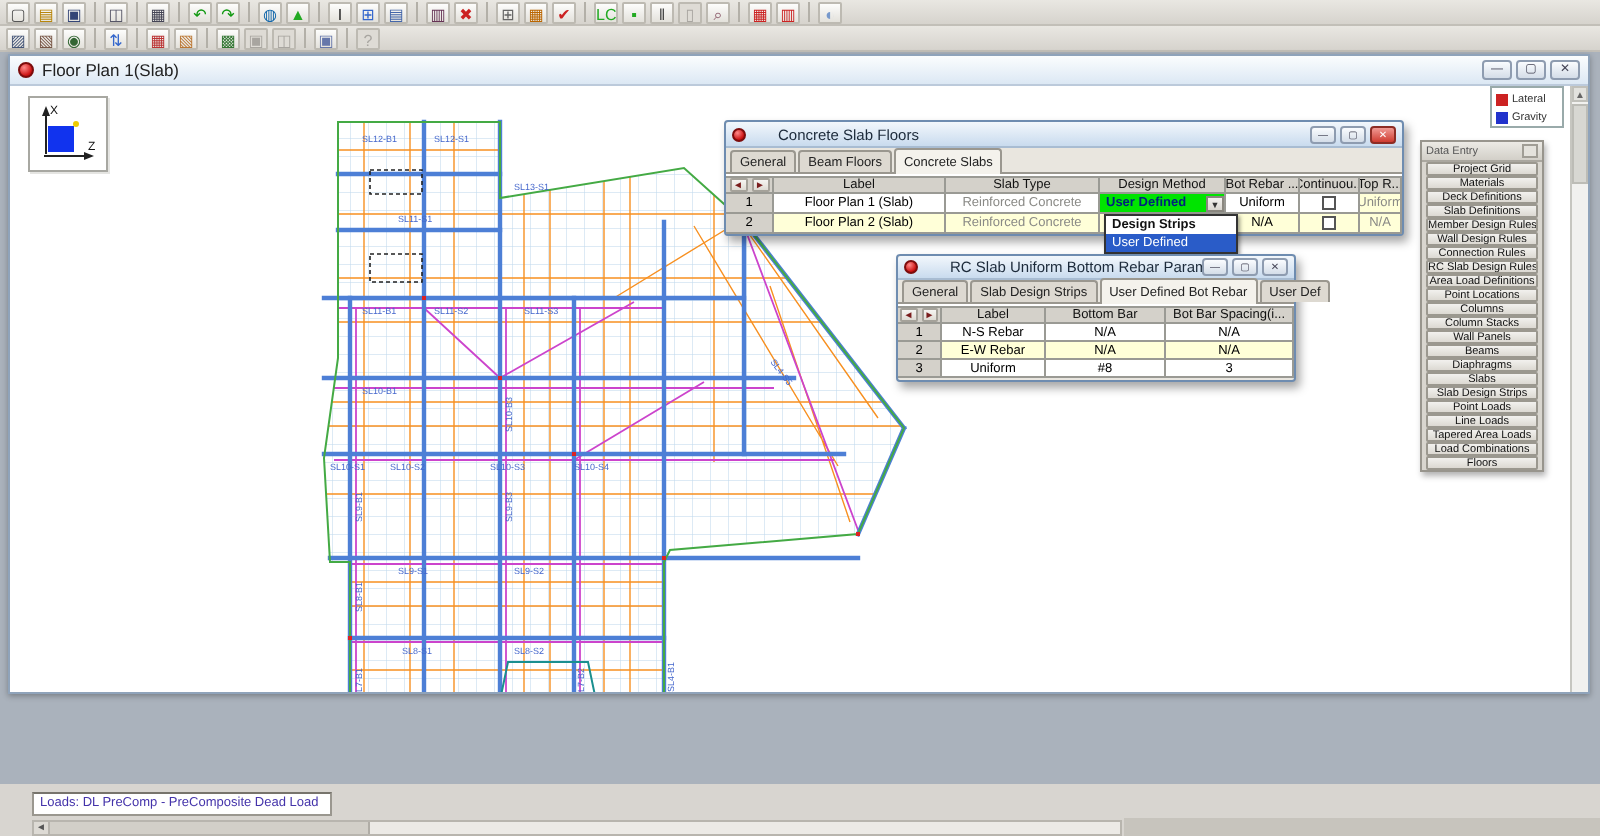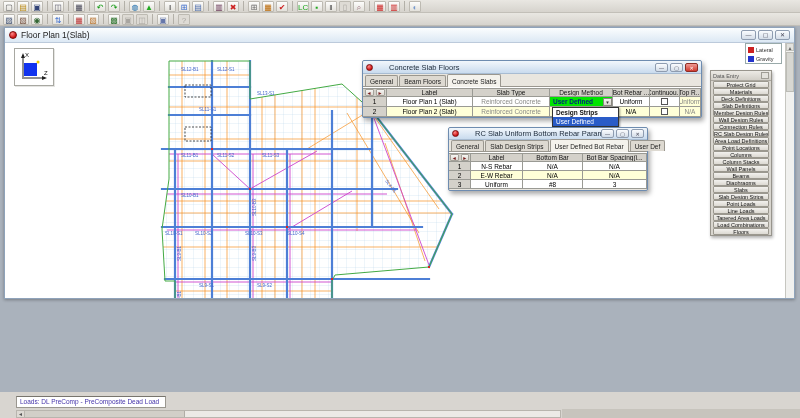--- a/index.html
+++ b/index.html
@@ -12,21 +12,21 @@
     display:flex; align-items:center; padding-left:2px; }
   #toolbar1 { top:0; } #toolbar2 { top:13px; }
   .ticon { width:12px; height:11px; font-size:8px; line-height:11px; text-align:center;
     margin:0 1px; background:linear-gradient(#fdfdfc,#e3e1db); border:1px solid #bdbab2;
     border-radius:1px; overflow:hidden; cursor:default; }
   .ticon.dis { color:#a8a5a0 !important; background:#dedbd5; }
   .tsep { width:1px; height:10px; background:#b3b0a8; margin:0 3px; }
 
   
   #mdi { position:absolute; left:0; top:26px; width:800px; height:366px; background:#aab2bc; }
-  #child { position:absolute; left:4px; top:27px; width:791px; height:272px;
+  #child { position:absolute; left:4px; top:27px; width:791px; height:320px;
     background:#fff; border:1px solid #8fa3ba; box-shadow:0 1px 3px rgba(0,0,0,.3); }
   #cw-title { position:absolute; left:0; top:0; right:0; height:15px;
     background:linear-gradient(#fbfdfe,#dce8f4); border-bottom:1px solid #bccadb;
     display:flex; align-items:center; padding:0 4px; }
   .red-orb { width:8px; height:8px; border-radius:50%;
     background:radial-gradient(circle at 35% 30%, #ff8a8a, #cc1111 70%); border:1px solid #7c0c0c; }
   #cw-title .t { font-size:8.5px; color:#222; margin-left:4px; }
   .winbtns { margin-left:auto; display:flex; gap:2px; }
   .wbtn { width:15px; height:10px; border:1px solid #8e9cb0; border-radius:2px;
     background:linear-gradient(#fafcfe,#d4dde8); font-size:6px; line-height:9px;

